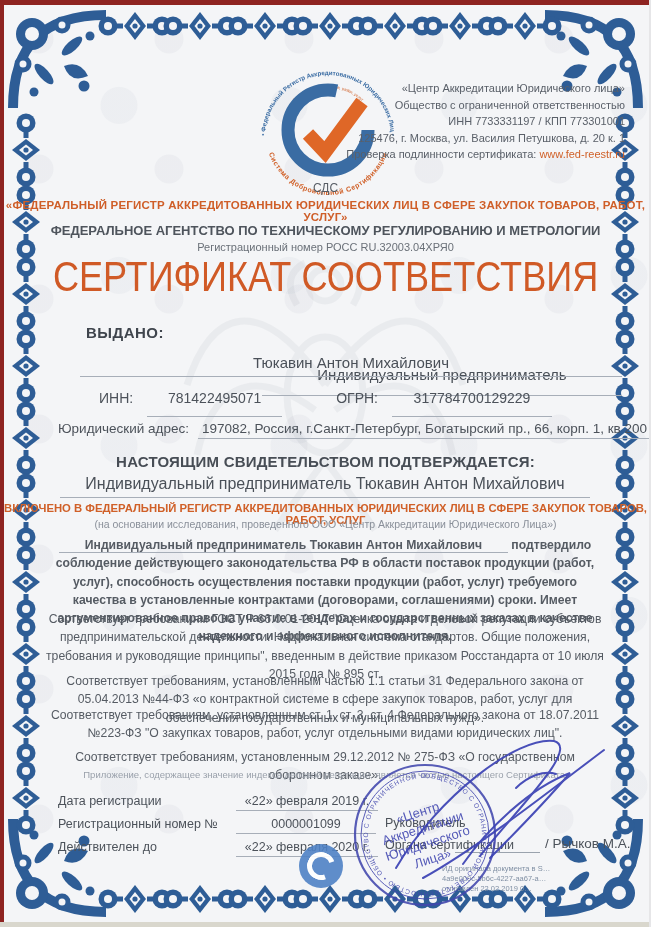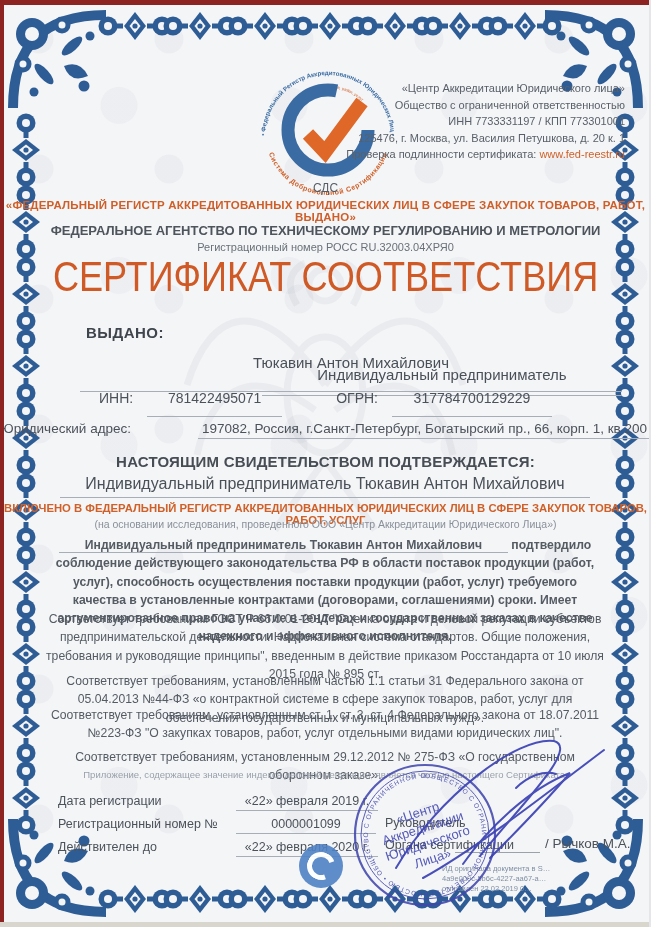--- a/index.html
+++ b/index.html
@@ -23,24 +23,24 @@
   .sds{top:181px;font-size:12px;color:#565c64;z-index:2;}
   .register{top:199px;font-size:11.5px;font-weight:700;color:#cf5e28;z-index:2;letter-spacing:.2px;}
   .agency{top:223px;font-size:13px;font-weight:600;color:#4e545c;z-index:2;}
   .regline{top:241px;font-size:11px;color:#6a7078;z-index:2;text-align:center;}
   .title{top:252px;z-index:2;color:#d05a26;font-size:43px;font-weight:500;white-space:nowrap;}
   .title>span{display:inline-block;transform:scaleX(.84);transform-origin:center;letter-spacing:0px;}
   .lbl{font-weight:700;color:#3f454d;}
   .u{border-bottom:1px solid #a7aeb8;}
   .vydano-lbl{left:86px;top:324px;font-size:15px;letter-spacing:.5px;z-index:2;}
   .vydano-val{left:262px;top:322px;width:360px;text-align:center;font-size:15px;color:#4a5058;padding-bottom:12px;z-index:2;margin-top:44px;}
-  .person{left:80px;top:354px;width:542px;text-align:center;font-size:15px;color:#4a5058;padding-bottom:20px;z-index:2;}
+  .person{left:80px;top:354px;width:542px;text-align:center;font-size:15px;color:#4a5058;padding-bottom:5px;z-index:2;}
   .idrow{top:390px;display:flex;justify-content:center;align-items:baseline;gap:14px;font-size:14px;color:#4c525a;z-index:2;left:0;right:0;}
   .idrow .u{display:inline-block;text-align:center;padding-bottom:10px;}
-  .addr{top:421px;display:flex;justify-content:space-between;align-items:baseline;gap:9px;font-size:13.5px;color:#4c525a;z-index:2;left:0;right:0;}
+  .addr{top:421px;display:flex;justify-content:flex-end;align-items:baseline;gap:9px;font-size:13.5px;color:#4c525a;z-index:2;left:0;right:0;}
   .heading{top:453px;font-size:15px;font-weight:600;color:#474d55;z-index:2;letter-spacing:.2px;}
   .subject{left:60px;top:475px;width:530px;text-align:center;font-size:16px;color:#4a5058;padding-bottom:4px;z-index:2;}
   .included{top:502px;font-size:11.3px;font-weight:700;color:#d06028;z-index:2;}
   .basis{top:518px;font-size:10.5px;color:#8a909a;z-index:2;}
   .para{left:45px;width:560px;text-align:center;font-size:12.2px;line-height:1.5;color:#555b63;z-index:2;}
   .p1{top:536px;font-weight:bold;}.p2{top:610px;}.p3{top:664px;margin-top:8px;}.p4{top:706px;}.p5{top:748px;}
   .note{top:769px;font-size:9.5px;color:#9aa1ab;z-index:2;}
   .u-pad{border-bottom:1px solid #a7aeb8;padding:0 26px;}
   .frows{left:58px;top:794px;width:320px;z-index:2;font-size:12.5px;color:#4c525a;}
   .frow{display:flex;align-items:baseline;height:23px;}
@@ -171,21 +171,21 @@
 
   <div class="abs issuer">
     <div>«Центр Аккредитации Юридического лица»</div>
     <div>Общество с ограниченной ответственностью</div>
     <div>ИНН 7733331197 / КПП 773301001</div>
     <div>125476, г. Москва, ул. Василия Петушкова, д. 20 к. 1</div>
     <div><span>Проверка подлинности сертификата: </span><a href="#">www.fed-reestr.ru</a></div>
   </div>
 
   <div class="abs ctr sds content">СДС</div>
-  <div class="abs ctr register content">«ФЕДЕРАЛЬНЫЙ РЕГИСТР АККРЕДИТОВАННЫХ ЮРИДИЧЕСКИХ ЛИЦ В СФЕРЕ ЗАКУПОК ТОВАРОВ, РАБОТ, ВЫДАНО»</div>
+  <div class="abs ctr register content">«ФЕДЕРАЛЬНЫЙ РЕГИСТР АККРЕДИТОВАННЫХ ЮРИДИЧЕСКИХ ЛИЦ В СФЕРЕ ЗАКУПОК ТОВАРОВ, РАБОТ, УСЛУГ»</div>
   <div class="abs ctr agency content">ФЕДЕРАЛЬНОЕ АГЕНТСТВО ПО ТЕХНИЧЕСКОМУ РЕГУЛИРОВАНИЮ И МЕТРОЛОГИИ</div>
   <div class="abs ctr regline content">Регистрационный номер РОСС RU.32003.04ХРЯ0</div>
   <div class="abs ctr title content"><span>СЕРТИФИКАТ СООТВЕТСТВИЯ</span></div>
 
   <div class="abs vydano-lbl lbl">ВЫДАНО:</div>
   <div class="abs vydano-val u">Индивидуальный предприниматель</div>
   <div class="abs person u">Тюкавин Антон Михайлович</div>
 
   <div class="abs idrow">
     <span>ИНН:</span>

